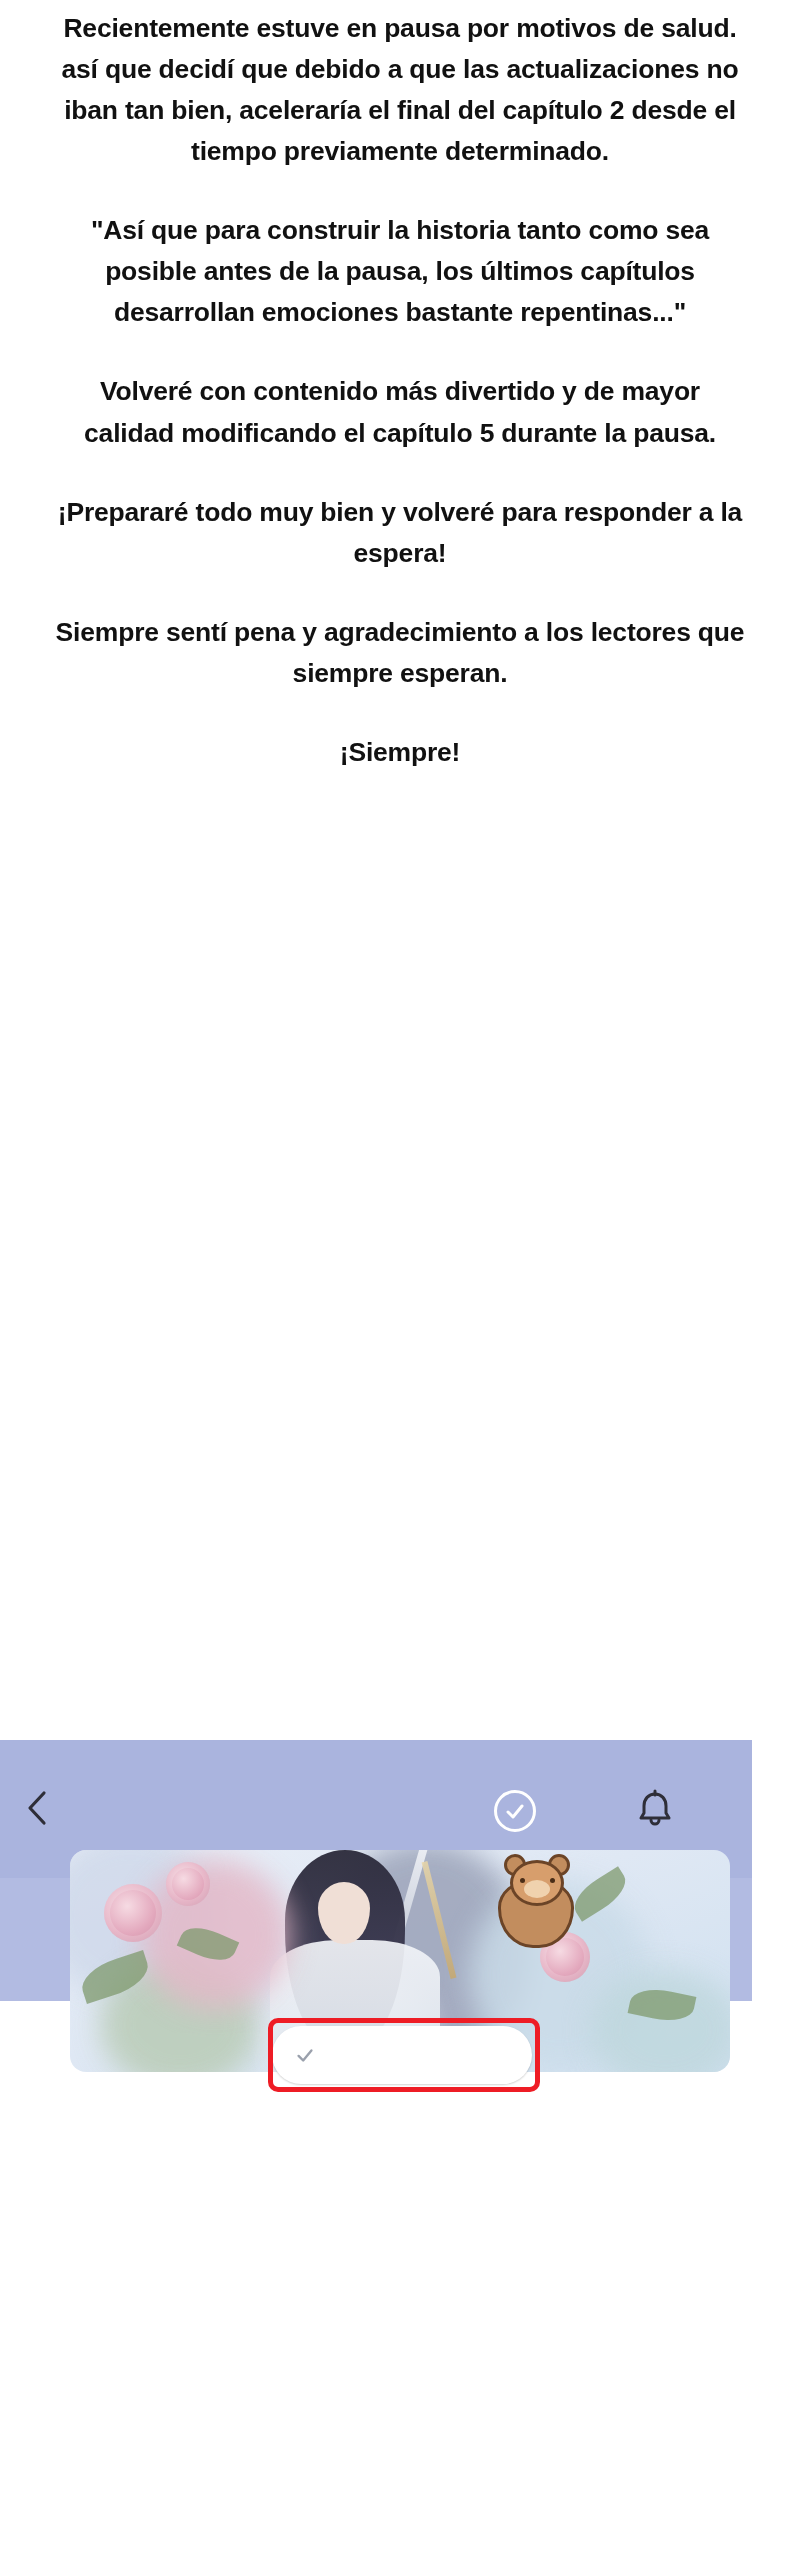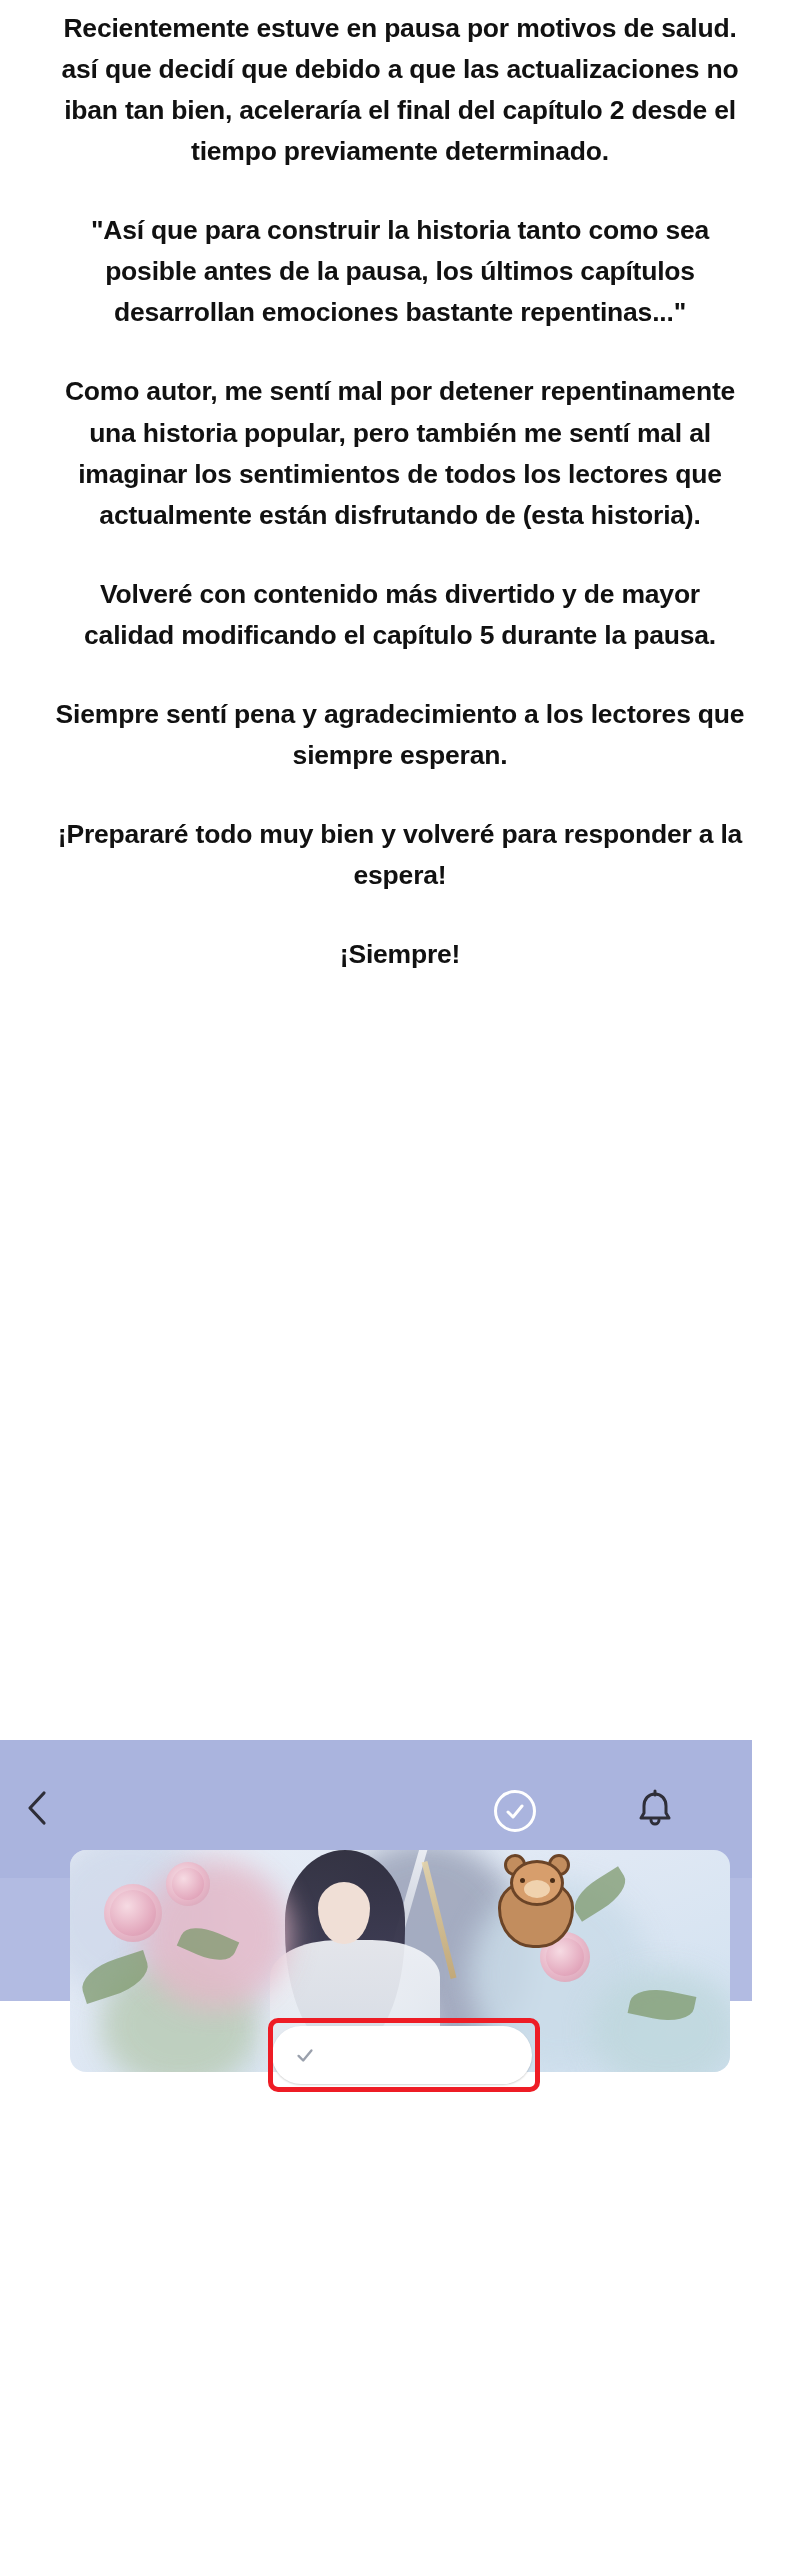--- a/index.html
+++ b/index.html
@@ -323,24 +323,23 @@
   }
 </style>
 </head>
 <body>
 
 <div class="page">
 
   <div class="announcement">
     <p>Recientemente estuve en pausa por motivos de salud. así que decidí que debido a que las actualizaciones no iban tan bien, aceleraría el final del capítulo 2 desde el tiempo previamente determinado.</p>
     <p>"Así que para construir la historia tanto como sea posible antes de la pausa, los últimos capítulos desarrollan emociones bastante repentinas..."</p>
-    <p>Como autor, me sentí mal por detener repentinamente una historia popular, pero también me sentí mal al imaginar los sentimientos de todos los lectores que actualmente están disfrutando de (esta historia).</p>
     <p>Volveré con contenido más divertido y de mayor calidad modificando el capítulo 5 durante la pausa.</p>
+    <p>¡Prepararé todo muy bien y volveré para responder a la espera!</p>
     <p>Siempre sentí pena y agradecimiento a los lectores que siempre esperan.</p>
-    <p>¡Prepararé todo muy bien y volveré para responder a la espera!</p>
     <p>¡Siempre!</p>
   </div>
 
   <div class="app-panel">
 
     <div class="app-topbar"></div>
     <div class="app-dim"></div>
 
     <div class="back-chevron">
       <svg width="22" height="36" viewBox="0 0 22 36" aria-hidden="true">

